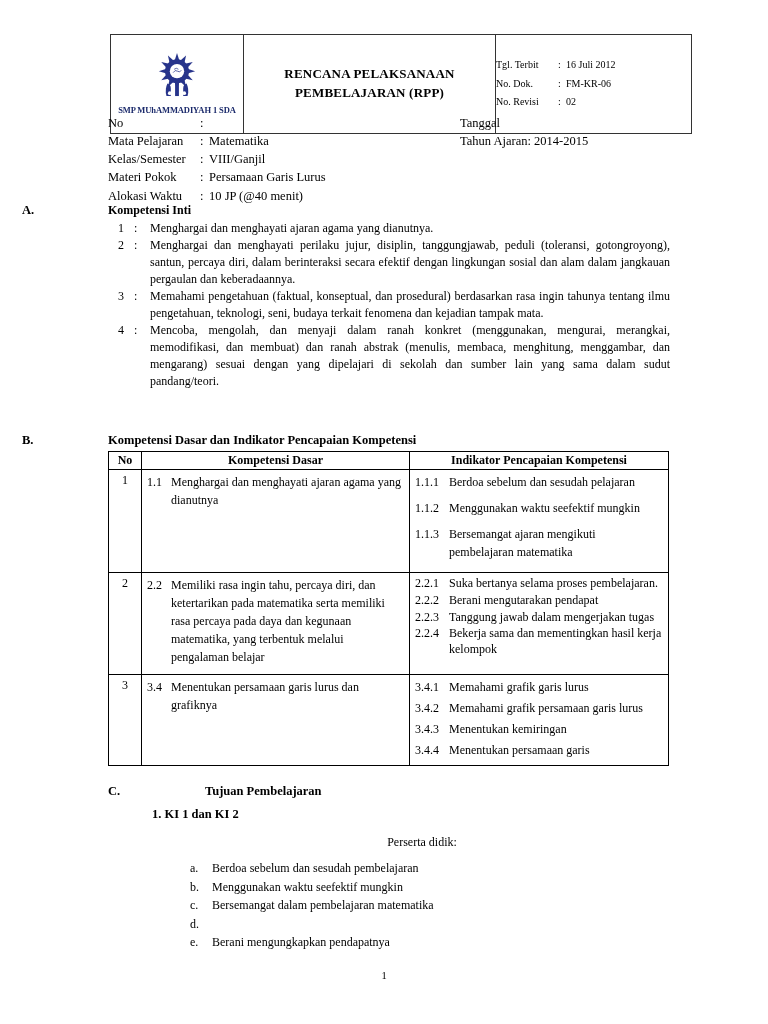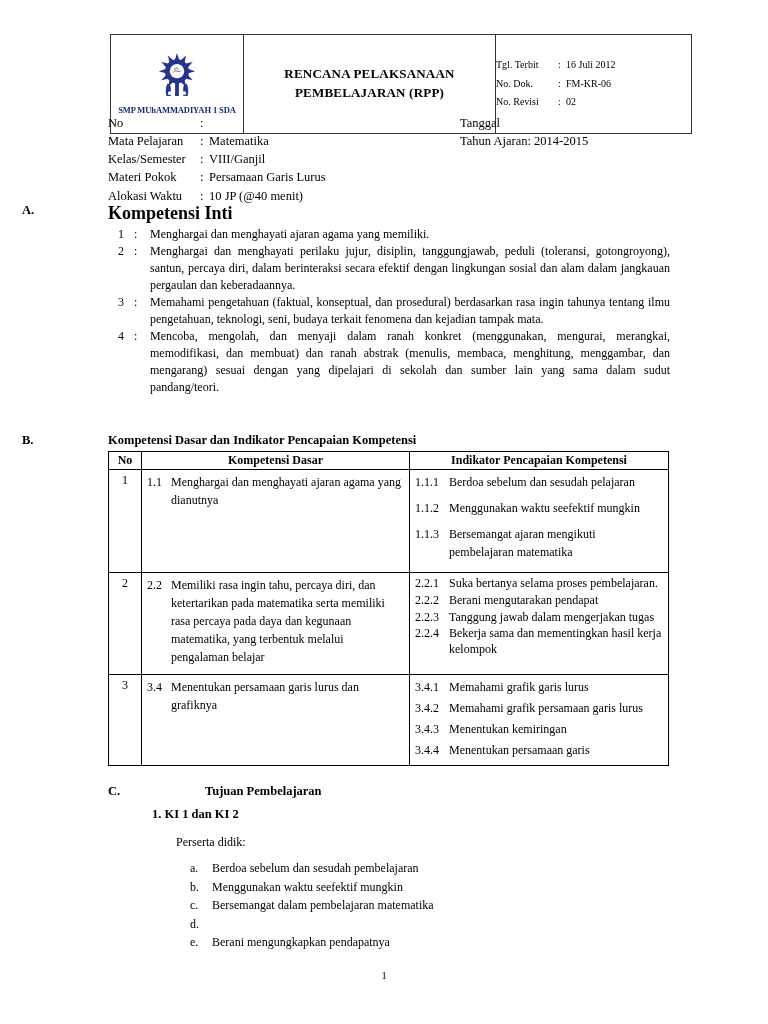--- a/index.html
+++ b/index.html
@@ -103,21 +103,21 @@
 
   
   .secA {
     position: absolute;
     left: 108px;
     top: 203px;
     width: 562px;
   }
   .sec-heading {
     font-weight: bold;
-    font-size: 18px;
+    font-size: 12px;
     margin-bottom: 2px;
   }
   .ki-row {
     display: flex;
     font-size: 12px;
     line-height: 1.42;
     margin-bottom: 0px;
   }
   .ki-num  { width: 26px; text-align: center; flex: none; }
   .ki-colon{ width: 16px; flex: none; }
@@ -204,20 +204,21 @@
   .secC-sub {
     margin-left: 44px;
     margin-top: 8px;
     font-weight: bold;
     font-size: 12.5px;
   }
   .secC-intro {
     margin-left: 68px;
     margin-top: 13px;
     font-size: 12px;
+    text-align: center;
   }
   .secC-list {
     margin-left: 82px;
     margin-top: 9px;
   }
   .secC-li {
     display: flex;
     font-size: 12px;
     line-height: 1.55;
   }
@@ -343,21 +344,21 @@
     </div>
   </div>
 
   <div class="sec-letter" style="left:22px; top:203px;">A.</div>
   <div class="secA">
     <div class="sec-heading">Kompetensi Inti</div>
 
     <div class="ki-row">
       <div class="ki-num">1</div>
       <div class="ki-colon">:</div>
-      <div class="ki-text">Menghargai dan menghayati ajaran agama yang memiliki.</div>
+      <div class="ki-text">Menghargai dan menghayati ajaran agama yang dianutnya.</div>
     </div>
     <div class="ki-row">
       <div class="ki-num">2</div>
       <div class="ki-colon">:</div>
       <div class="ki-text">Menghargai dan menghayati perilaku jujur, disiplin, tanggungjawab, peduli (toleransi, gotongroyong), santun, percaya diri, dalam berinteraksi secara efektif dengan lingkungan sosial dan alam dalam jangkauan pergaulan dan keberadaannya.</div>
     </div>
     <div class="ki-row">
       <div class="ki-num">3</div>
       <div class="ki-colon">:</div>
       <div class="ki-text">Memahami pengetahuan (faktual, konseptual, dan prosedural) berdasarkan rasa ingin tahunya tentang ilmu pengetahuan, teknologi, seni, budaya terkait fenomena dan kejadian tampak mata.</div>

